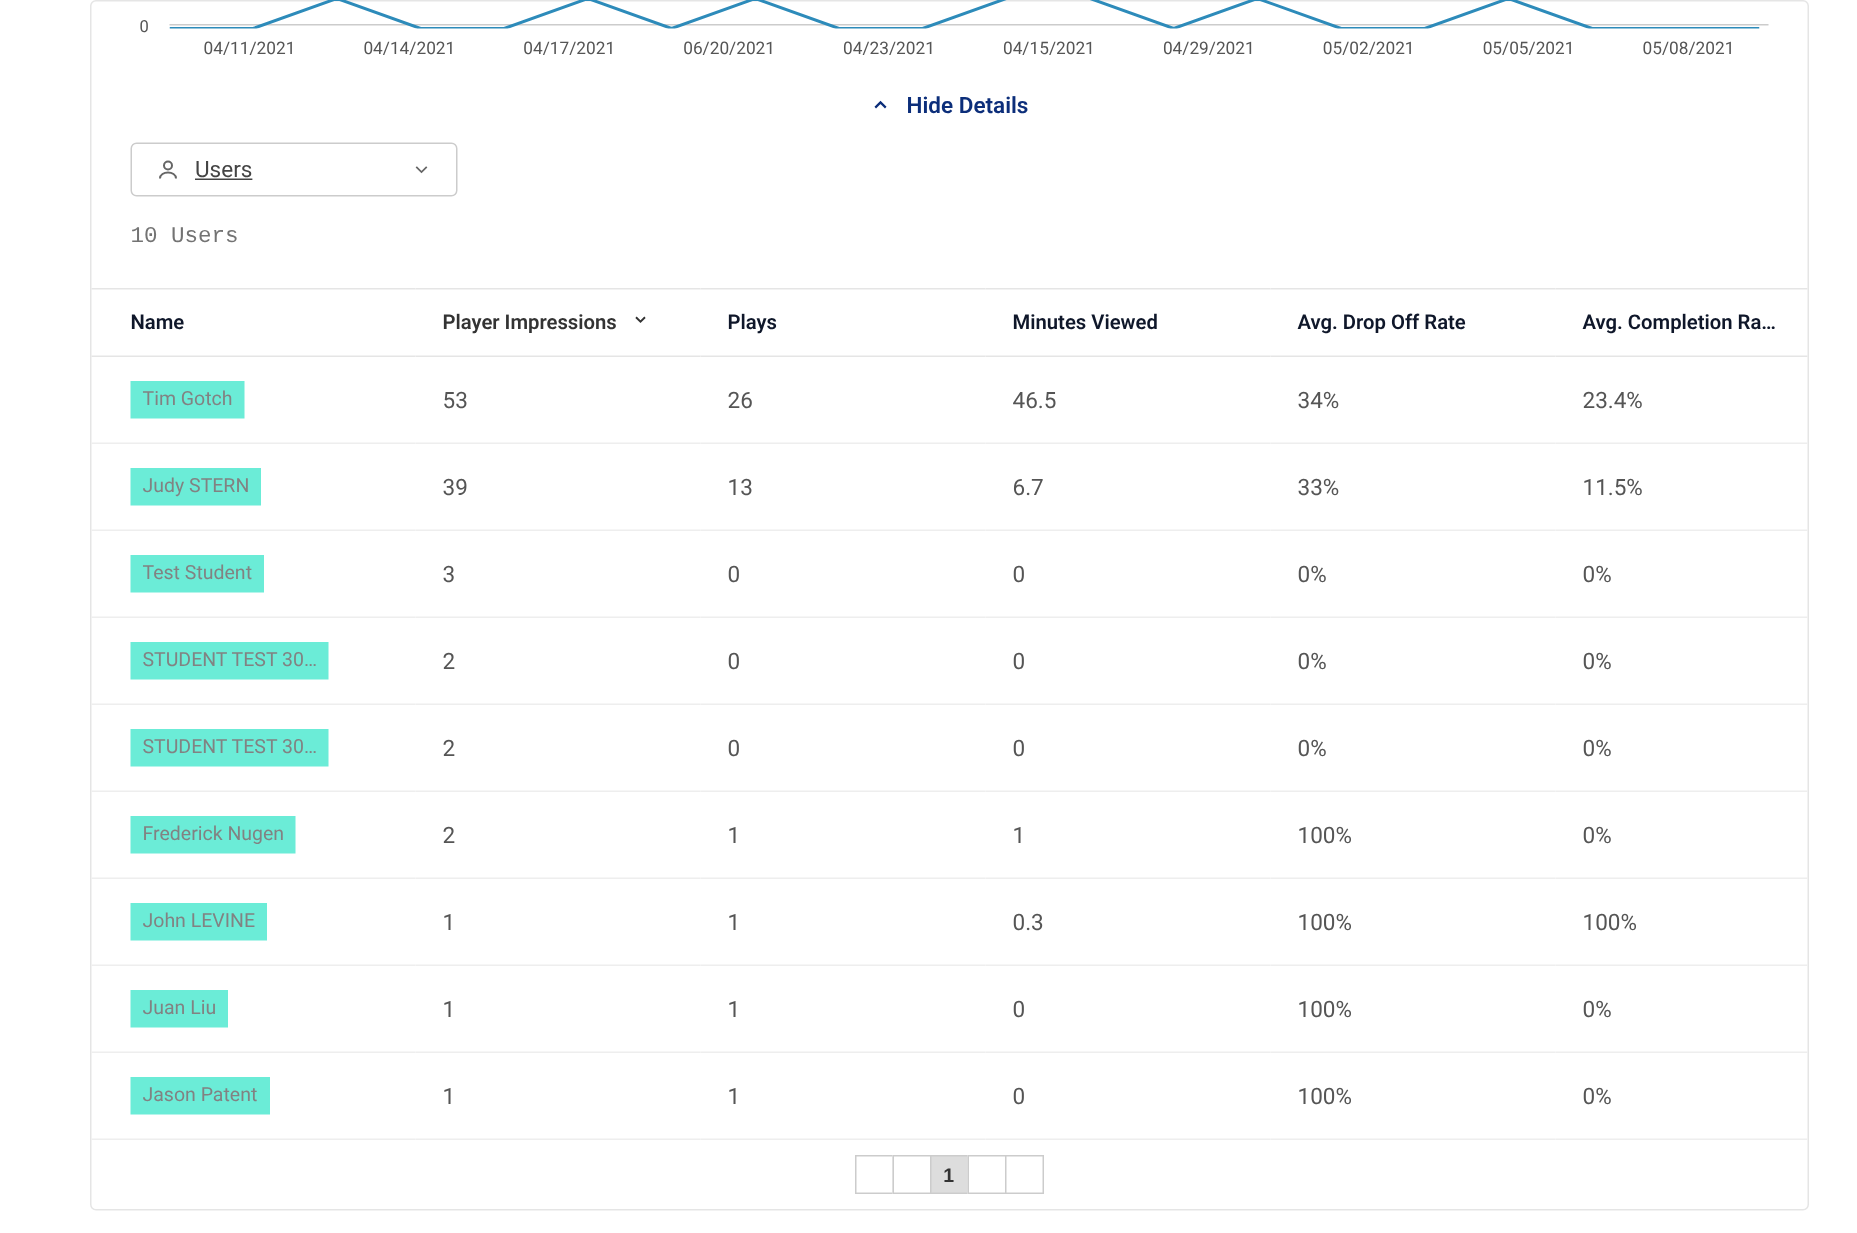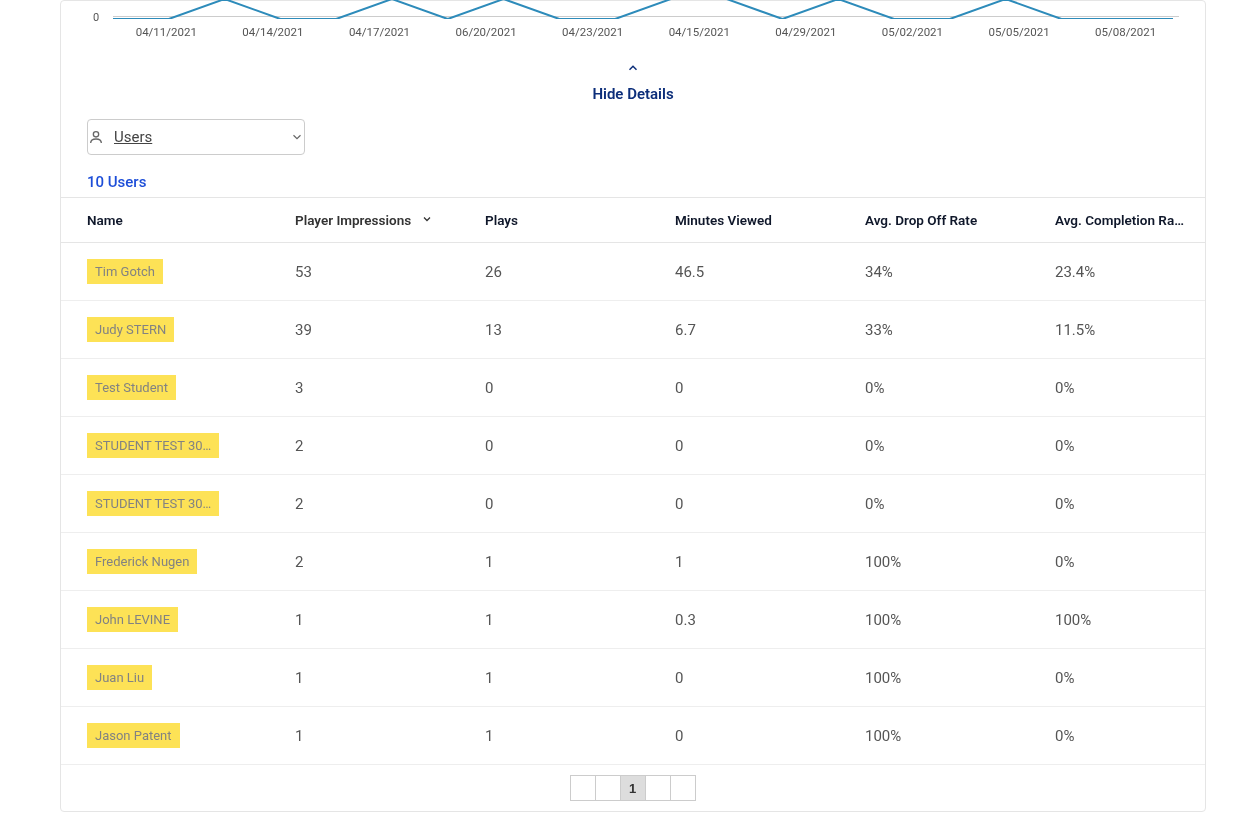--- a/index.html
+++ b/index.html
@@ -5,35 +5,35 @@
   * { box-sizing: border-box; margin: 0; padding: 0; }
   body { font-family: -apple-system, BlinkMacSystemFont, "Segoe UI", Roboto, sans-serif; background: #fff; color: #333; }
   .container { width: 1238px; min-height: 822px; position: relative; background: #fff; }
   .card { position: absolute; left: 60px; right: 32px; top: 0; border: 1px solid #e5e5e5; border-radius: 4px; padding-top: 0; padding-bottom: 10px; }
   .chart-area { position: relative; height: 44px; margin: 0 26px 0 26px; }
   .y-zero { position: absolute; left: 6px; top: 10px; font-size: 11px; color: #555; }
   .x-axis-line { position: absolute; left: 26px; right: 0; top: 15px; height: 1px; background: #ccc; }
   .x-labels { position: absolute; left: 26px; right: 0; top: 24px; display: flex; justify-content: space-between; font-size: 11.5px; color: #555; }
   .x-labels span { flex: 1; text-align: center; }
   .chart-svg { position: absolute; left: 26px; right: 0; top: -2px; height: 20px; }
-  .toggle-row { display: flex; justify-content: center; align-items: center; gap: 10px; margin: 16px 0 16px; flex-direction: column; }
+  .toggle-row { display: flex; justify-content: center; align-items: center; gap: 10px; margin: 16px 0 16px; }
   .toggle-row span.label { color: #0c2e7a; font-weight: 600; font-size: 15px; }
   .toggle-chevron { color: #0c2e7a; }
   .controls { padding: 0 26px; }
-  .dropdown { display: inline-flex; align-items: center; border: 1px solid #ccc; border-radius: 4px; padding: 8px 0; gap: 10px; font-size: 15px; color: #444; margin-bottom: 18px; width: 218px; justify-content: space-between; text-decoration: underline; }
+  .dropdown { display: inline-flex; align-items: center; border: 1px solid #ccc; border-radius: 4px; padding: 8px 16px; gap: 10px; font-size: 15px; color: #444; margin-bottom: 18px; width: 218px; justify-content: space-between; text-decoration: underline; }
   .dropdown .left { display: flex; align-items: center; gap: 10px; }
   .dropdown svg { stroke: #666; }
-  .count-label { font-size: 15px; color: #1d4ed8; font-weight: 500; margin-bottom: 6px; }
+  .count-label { font-size: 15px; color: #737373; font-weight: 500; margin-bottom: 26px; font-family: Liberation Mono, monospace; }
   table { width: 100%; border-collapse: collapse; font-size: 14px; }
   thead { border-top: 1px solid #e5e5e5; border-bottom: 1px solid #e5e5e5; }
   thead th { text-align: left; padding: 14px 18px; font-weight: 600; color: #0f172a; font-size: 13.5px; }
   thead th.sorted { color: #333; }
   tbody tr { border-bottom: 1px solid #eee; }
   tbody td { padding: 16px 18px; color: #555; font-size: 15px; }
-  .name-chip { display: inline-block; background: #fde047; color: #777; padding: 5px 8px; font-size: 13px; filter: opacity(0.92); }
+  .name-chip { display: inline-block; background: #5eead4; color: #777; padding: 5px 8px; font-size: 13px; filter: opacity(0.92); }
   .sort-icon { display: inline-block; margin-left: 6px; }
   .pager { display: flex; justify-content: center; align-items: center; gap: 0; margin-top: 10px; }
   .pager button { border: 1px solid #ccc; background: #fff; width: 26px; height: 26px; display: flex; align-items: center; justify-content: center; color: #999; font-size: 13px; cursor: pointer; margin-left: -1px;}
   .pager button.current { background: #ddd; color: #333; font-weight: 600; }
   thead th:first-child, tbody td:first-child { padding-left: 26px; }
   .col-name { width: 216px; }
   .col-pi { width: 190px; }
   .col-plays { width: 190px; }
   .col-min { width: 190px; }
   .col-drop { width: 190px; }

